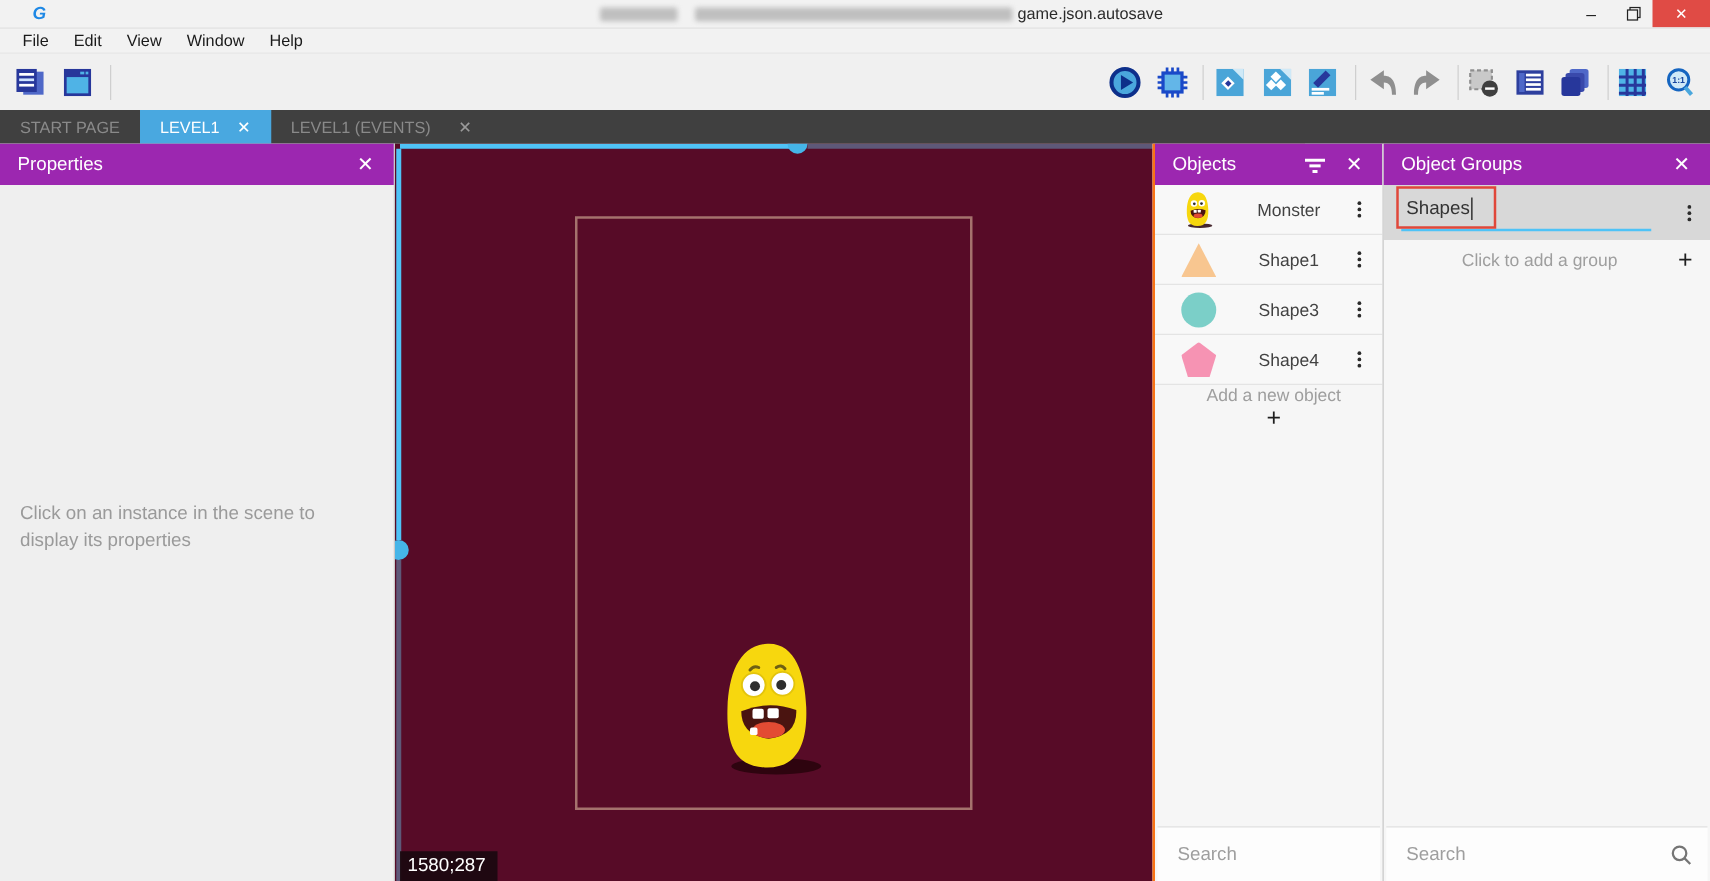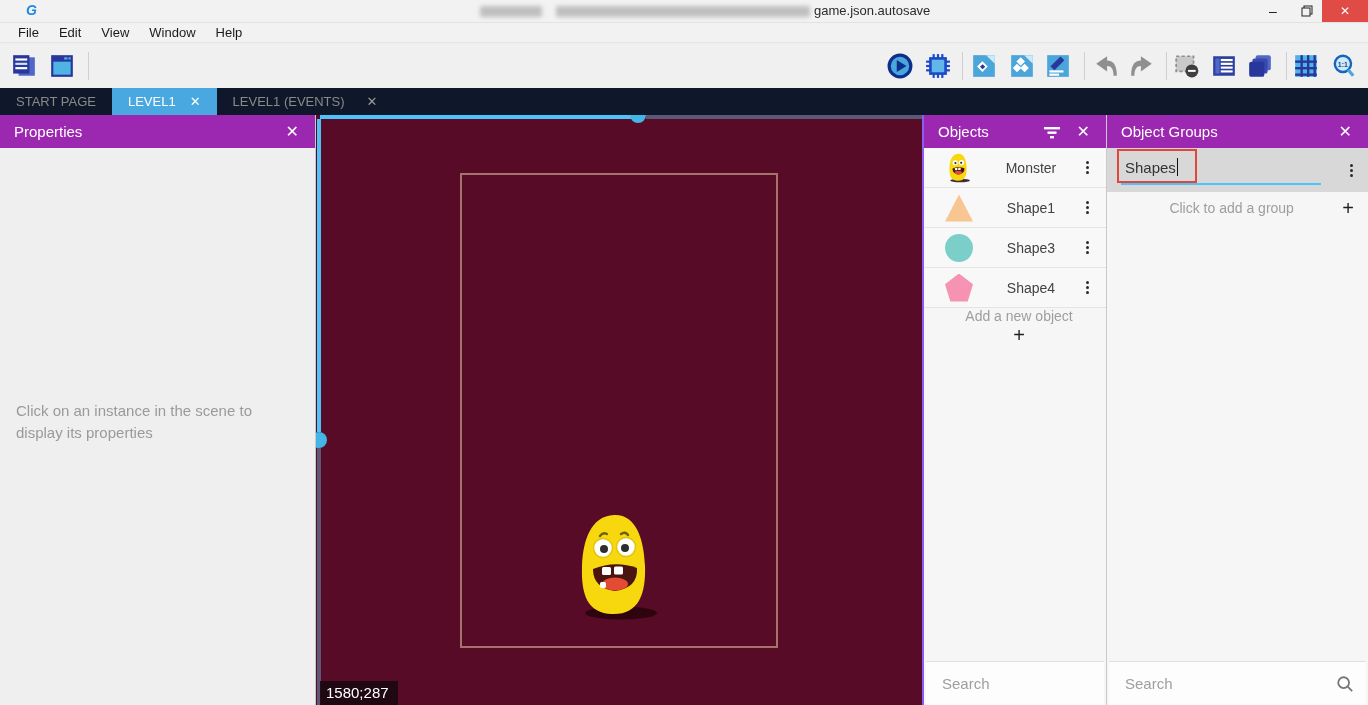--- a/index.html
+++ b/index.html
@@ -21,21 +21,21 @@
   .menubar { position:absolute; left:0; top:22px; width:1368px; height:21px; background:#f2f2f2; border-top:1px solid #e2e2e2; border-bottom:1px solid #e6e6e6; display:flex; align-items:center; padding-left:8px; }
   .menu-item { font-size:13px; color:#1a1a1a; padding:0 10px; height:100%; display:flex; align-items:center; }
 
   
   .toolbar { position:absolute; left:0; top:44px; width:1368px; height:44px; background:#f0f0f0; }
   .tb { position:absolute; top:8px; width:28px; height:28px; display:flex; align-items:center; justify-content:center; }
   .tb svg { width:26px; height:26px; }
   .tb-sep { position:absolute; top:8px; width:1px; height:28px; background:#cfcfcf; }
 
   
-  .tabbar { position:absolute; left:0; top:88px; width:1368px; height:27px; background:#0f172a; display:flex; }
+  .tabbar { position:absolute; left:0; top:88px; width:1368px; height:27px; background:#404040; display:flex; }
   .tab { height:27px; display:flex; align-items:center; padding:0 16px; font-size:13px; color:#8a8a8a; white-space:nowrap; }
   .tab.active { background:#49a8e0; color:#fff; }
   .tab .tab-close { margin-left:14px; font-size:13px; }
   .tab.active .tab-close { color:#fff; }
   .tab .tab-close.gray { color:#9a9a9a; margin-left:22px; }
 
   
   .panel-header { position:absolute; left:0; top:0; right:0; height:33px; background:#9c27b0; color:#fff; display:flex; align-items:center; padding:0 14px; }
   .panel-title { font-size:15px; flex:0 0 auto; }
   .panel-header .spacer { flex:1; }
@@ -51,21 +51,21 @@
   .hscroll-rest { position:absolute; left:330px; top:0; right:0; height:4px; background:#5e5878; }
   .hscroll-thumb { position:absolute; left:314px; top:-8px; width:16px; height:16px; border-radius:50%; background:#45b5e8; }
   .vscroll-blue { position:absolute; left:1px; top:4px; width:4px; height:313px; background:#4fc3f7; }
   .vscroll-rest { position:absolute; left:1px; top:333px; width:4px; bottom:0; background:#5e5878; }
   .vscroll-thumb { position:absolute; left:-5px; top:317px; width:16px; height:16px; border-radius:50%; background:#45b5e8; }
   .canvas-frame { position:absolute; left:144px; top:58px; width:318px; height:475px; border:2px solid #a5726d; }
   .coord-badge { position:absolute; left:4px; bottom:0; background:rgba(26,9,15,0.92); color:#fff; font-size:15px; padding:3px 9px 4px 6px; }
   .monster-sprite { position:absolute; left:260px; top:397px; width:82px; height:110px; }
 
   
-  #objects { position:absolute; left:922px; top:115px; width:184px; height:590px; background:#f6f6f6; border-left:2px solid #8b5cf6; }
+  #objects { position:absolute; left:922px; top:115px; width:184px; height:590px; background:#f6f6f6; border-left:2px solid #f97316; }
   .obj-list { position:absolute; left:0; top:33px; right:0; }
   .obj-row { height:40px; display:flex; align-items:center; padding:0 12px; border-bottom:1px solid #e4e4e4; background:#f8f8f8; }
   .obj-thumb-wrap { width:46px; display:flex; align-items:center; justify-content:center; }
   .obj-thumb { width:28px; height:28px; }
   .thumb-triangle { clip-path:polygon(50% 4%, 100% 100%, 0 100%); }
   .thumb-circle { border-radius:50%; }
   .thumb-pentagon { clip-path:polygon(50% 0, 100% 38%, 81% 100%, 19% 100%, 0 38%); }
   .obj-name { flex:1; text-align:center; font-size:14px; color:#424242; }
   .dots { display:flex; flex-direction:column; gap:2px; width:14px; align-items:center; }
   .dots i { width:3px; height:3px; border-radius:50%; background:#2b2b2b; }
@@ -73,21 +73,21 @@
   .add-label { flex:1; font-size:14px; color:#9e9e9e; }
   .plus { font-size:20px; color:#1f1f1f; font-weight:400; }
   .search-card { position:absolute; left:2px; right:2px; bottom:0; height:44px; background:#fdfdfd; border-top:1px solid #e0e0e0; display:flex; align-items:center; padding:0 12px 0 16px; }
   .search-input { flex:1; border:none; outline:none; background:transparent; font-size:15px; color:#444; font-family:"Liberation Sans",sans-serif; }
   .search-input::placeholder { color:#9e9e9e; }
 
   
   #groups { position:absolute; left:1106px; top:115px; width:262px; height:590px; background:#f6f6f6; border-left:1px solid #c9c9c9; }
   .group-edit-row { position:absolute; left:0; top:33px; right:0; height:44px; background:#d8d8d8; display:flex; align-items:center; padding:0 10px; }
   .group-input-wrap { position:relative; flex:1; height:100%; }
-  .group-input-text { position:absolute; left:8px; top:10px; font-size:15px; color:#333; display:flex; align-items:center; }
+  .group-input-text { position:absolute; left:8px; top:10px; font-size:15px; color:#333; display:flex; }
   .caret { display:inline-block; width:1px; height:18px; background:#111; margin-left:1px; }
   .group-underline { position:absolute; left:4px; bottom:7px; width:200px; height:2px; background:#4fc3f7; }
   .annotation-box { position:absolute; left:0px; top:1px; width:80px; height:34px; border:2px solid #e0473a; }
   .group-hint-row { position:absolute; left:0; top:77px; right:0; height:32px; display:flex; align-items:center; padding:15px 14px; }
   .group-hint { flex:1; text-align:center; font-size:14px; color:#9e9e9e; }
 
   .search-icon-svg { width:18px; height:18px; }
 </style>
 </head>
 <body>

